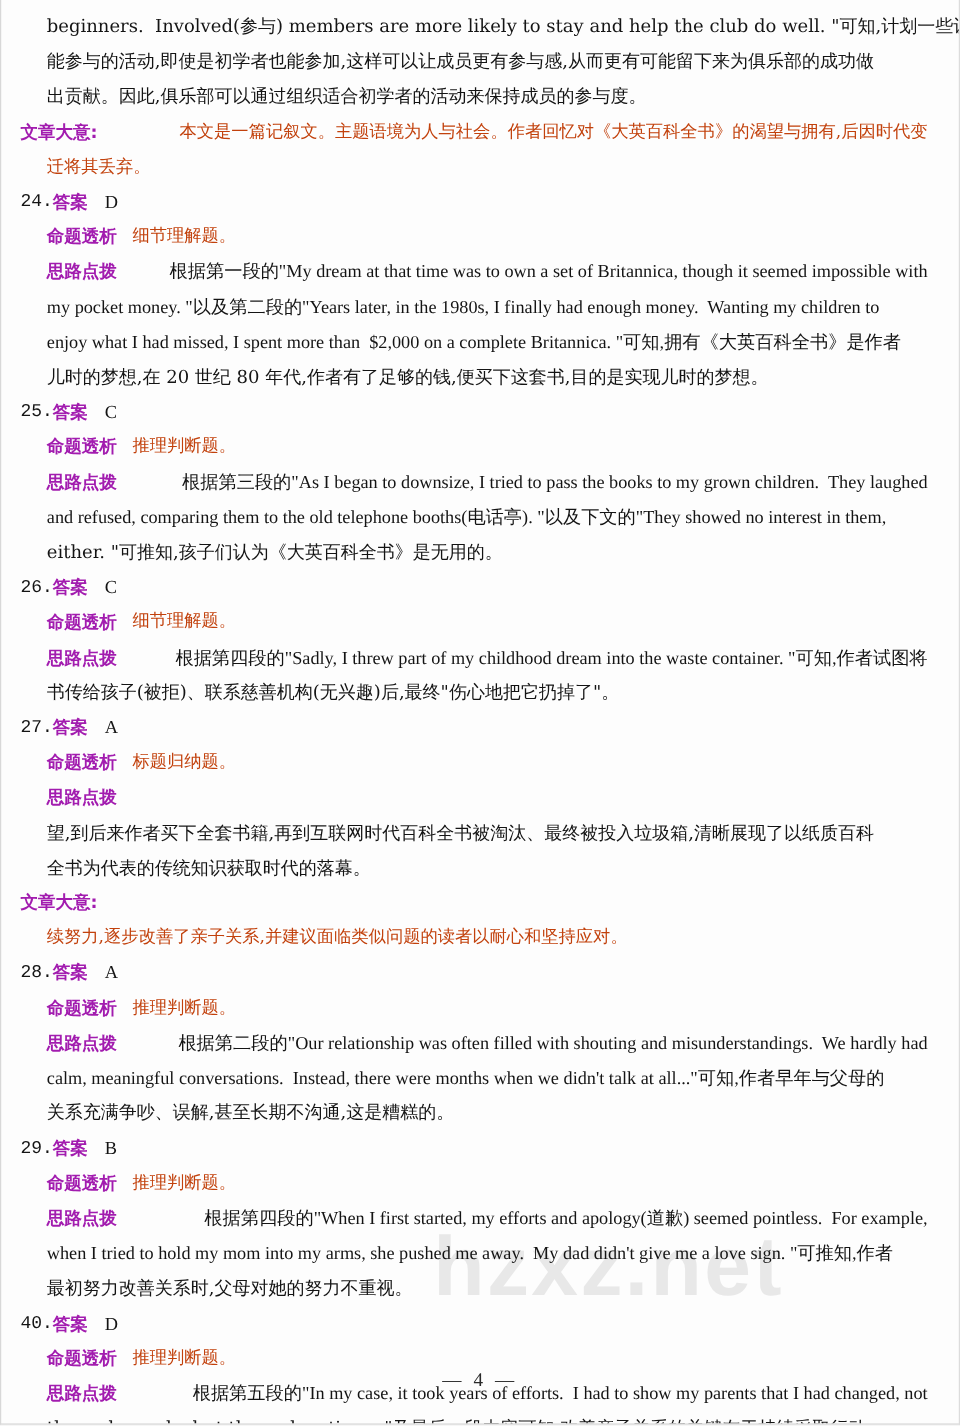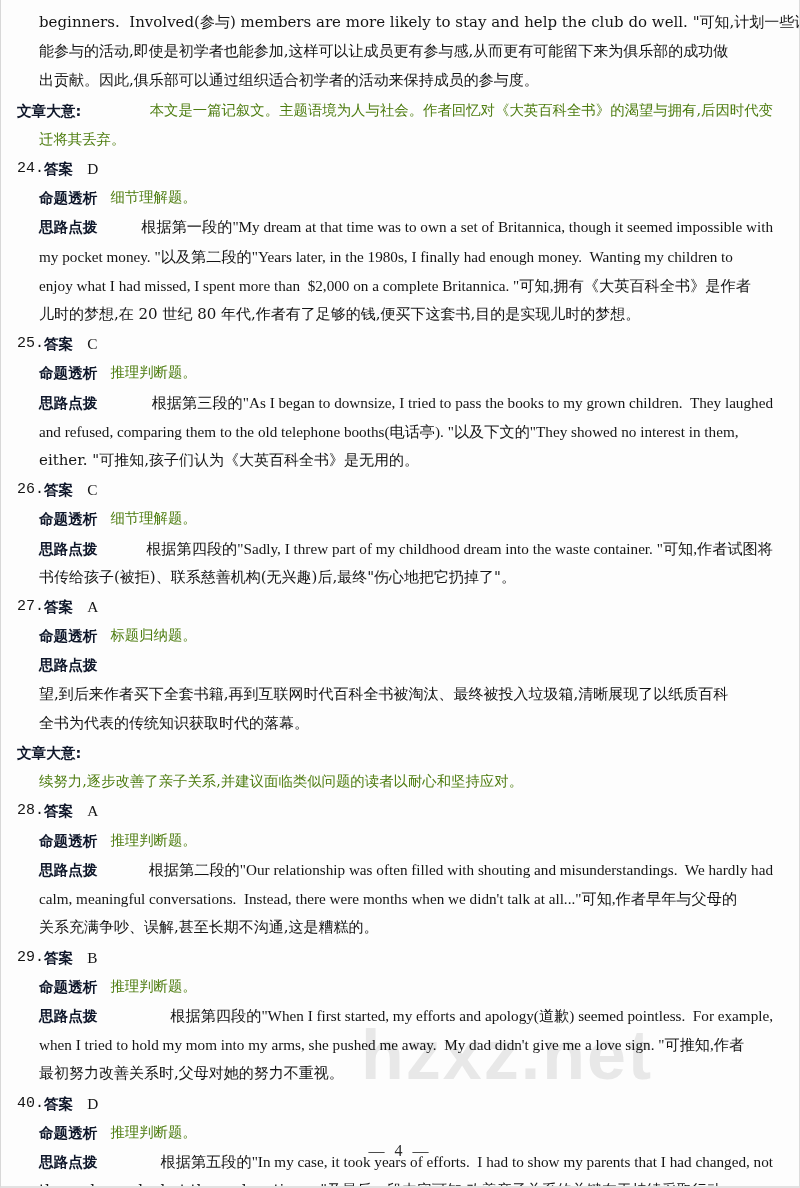--- a/index.html
+++ b/index.html
@@ -52,27 +52,27 @@
   .ind1 { padding-left: 0px; }
   .ind2 { padding-left: 22px; }
 
   .zh {
     font-family: "DejaVu Serif", "Liberation Serif", serif;
     font-size: 15.0px;
   }
   .zh-kai {
     font-family: "DejaVu Serif", "Liberation Serif", serif;
     font-size: 14.4px;
-    color: #4d7c0f;
+    color: #c2410c;
   }
   .bold-zh {
     font-family: "DejaVu Sans", "Liberation Sans", sans-serif;
     font-weight: bold;
     font-size: 14.6px;
-    color: #0f172a;
+    color: #a21caf;
   }
   .en {
     font-family: "Liberation Serif", "DejaVu Serif", serif;
     font-size: 15.2px;
   }
   .qnum {
     font-family: Liberation Mono, monospace;
     font-size: 15px;
   }
   .ansletter {

